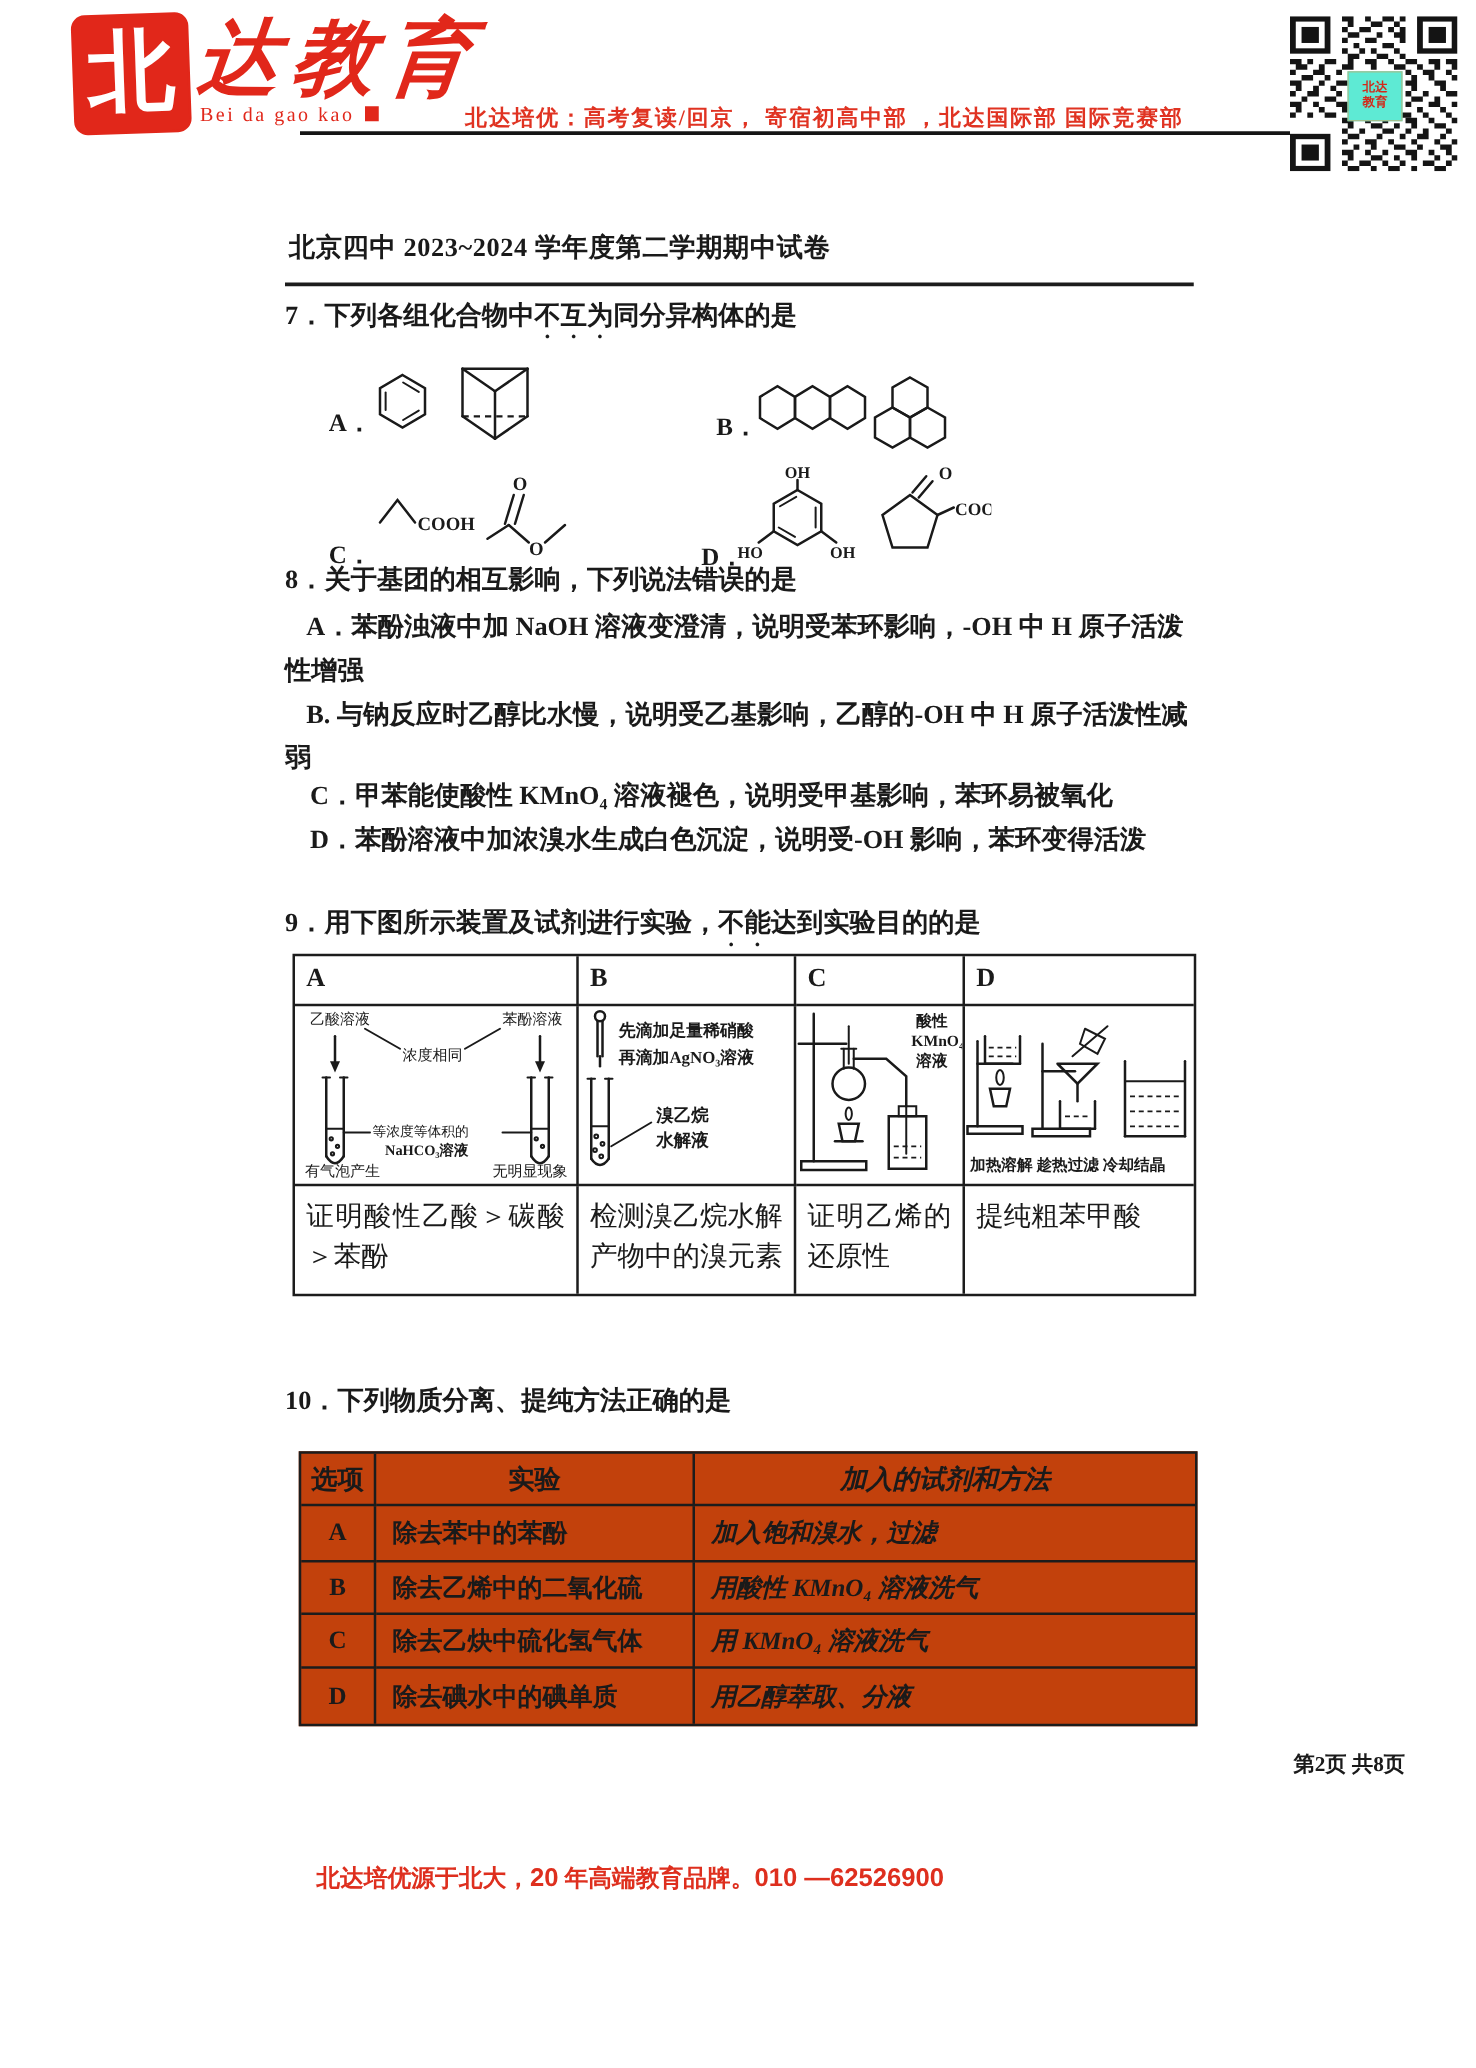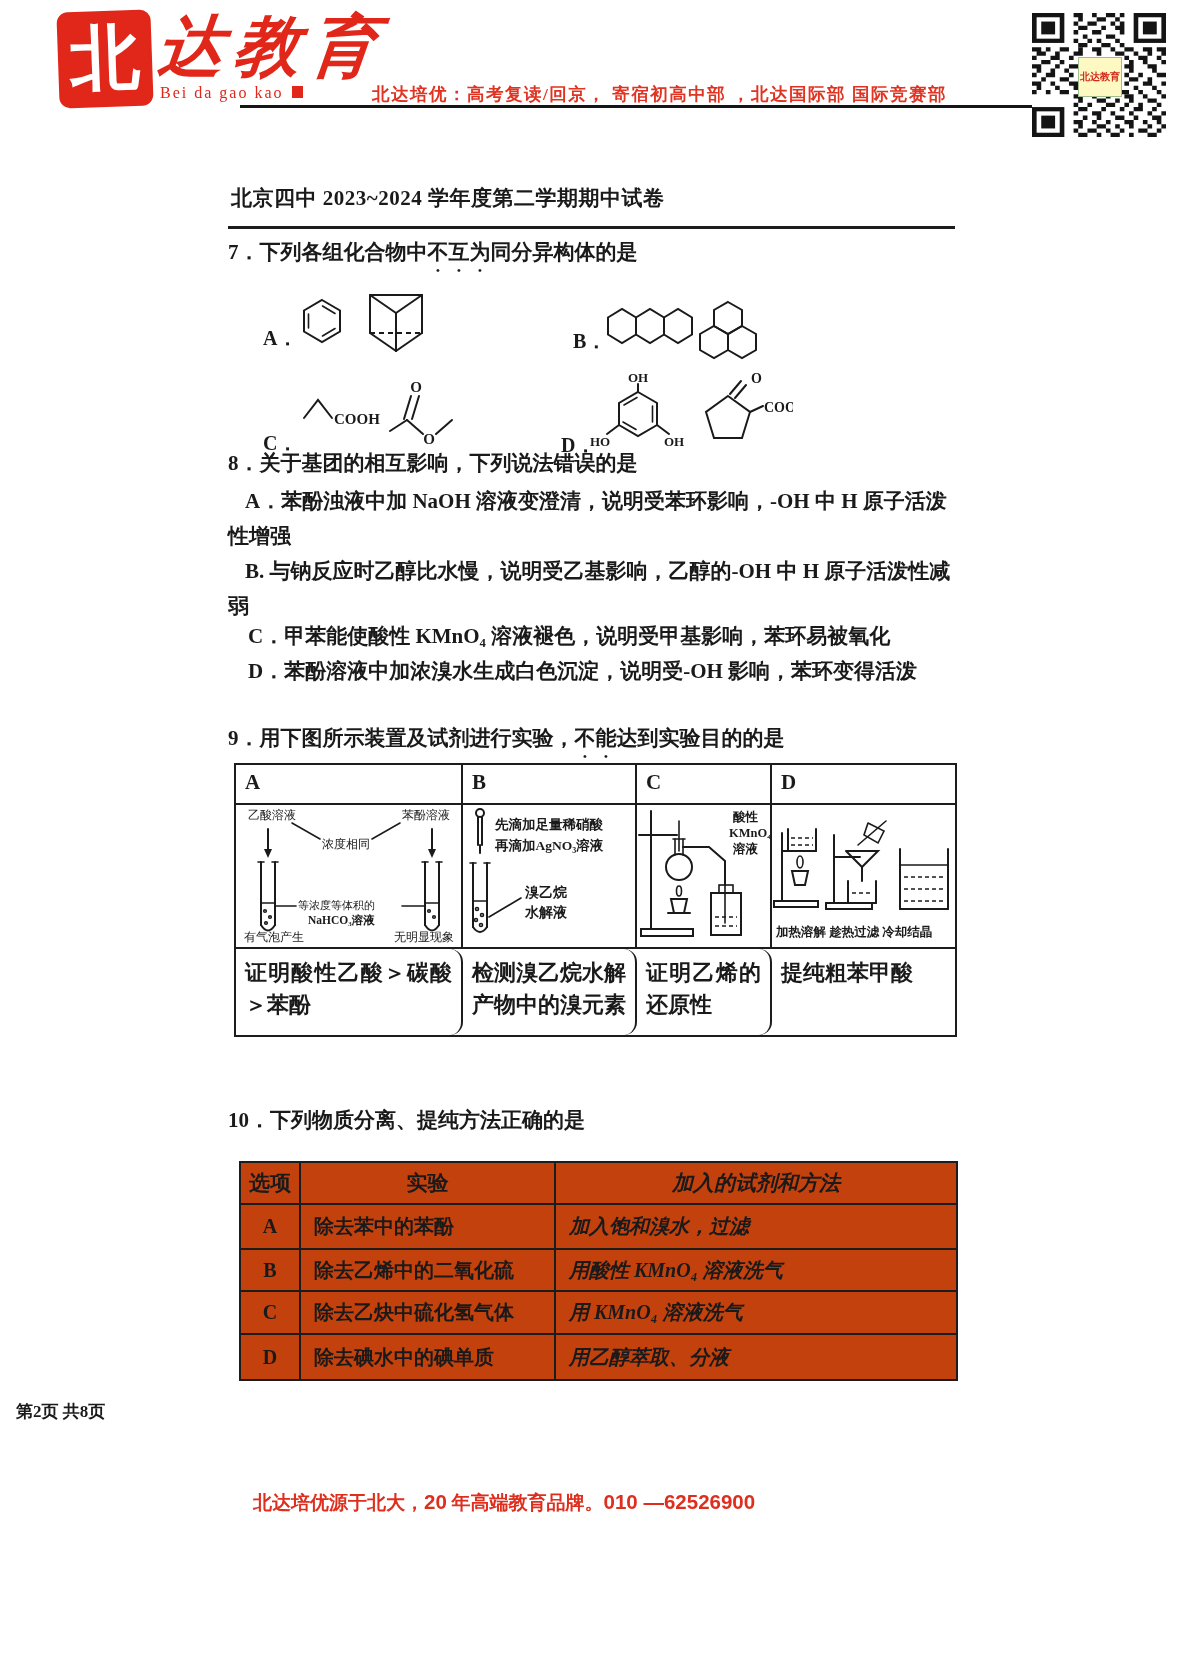--- a/index.html
+++ b/index.html
@@ -21,22 +21,22 @@
     left:158px;top:2px;font-size:66px;font-weight:bold;font-style:italic;
     color:#e1271a;letter-spacing:10px;transform:skewX(-6deg);white-space:nowrap;
   }
   .logo-sub{left:160px;top:84px;color:#e1271a;font-size:16px;letter-spacing:2px;white-space:nowrap;}
   .logo-sub .sq{display:inline-block;width:11px;height:12px;background:#e1271a;margin-left:8px;}
   .slogan{left:325px;top:82px;color:#e03322;font-size:17.5px;font-weight:bold;letter-spacing:1.5px;white-space:nowrap;margin-left:47px;}
   .header-rule{left:240px;top:105px;width:822px;height:3px;background:#151515;}
   .qr{left:1032px;top:13px;width:134px;height:124px;}
   .qr svg{width:100%;height:100%;}
   .qr-center{
-    position:absolute;left:46px;top:44px;width:42px;height:38px;background:#fef9c3;
-    border:1px solid #9fbf8e;display:flex;flex-direction:row;align-items:center;justify-content:center;
+    position:absolute;left:46px;top:44px;width:42px;height:38px;background:#5eead4;
+    border:1px solid #9fbf8e;display:flex;flex-direction:column;align-items:center;justify-content:center;
   }
   .qr-center span{color:#d22a1a;font-size:10px;font-weight:bold;line-height:12px;font-family:"Liberation Sans",sans-serif;}
   
   .title{left:231px;top:184px;font-size:21px;font-weight:bold;letter-spacing:.5px;white-space:nowrap;}
   .title-rule{left:228px;top:226px;width:727px;height:2.5px;background:#1c1c1c;}
   
   .stem{font-size:21px;font-weight:bold;white-space:nowrap;}
   .emph{-webkit-text-emphasis:filled dot;text-emphasis:filled dot;
         -webkit-text-emphasis-position:under;text-emphasis-position:under right;}
   .optline{font-size:21px;font-weight:600;white-space:nowrap;}
@@ -51,38 +51,38 @@
   
   .q9-table{
     left:234px;top:763px;display:grid;border:2.5px solid #1c1c1c;
     grid-template-columns:227px 174px 135px 183px;
     grid-template-rows:40px 144px 86px;background:#fff;
   }
   .q9-table .cell{border-right:2px solid #1c1c1c;border-bottom:2px solid #1c1c1c;position:relative;overflow:hidden;}
   .q9-table .cell.last-col{border-right:none;}
   .q9-table .cell.last-row{border-bottom:none;}
   .q9-letter{font-size:21px;font-weight:bold;padding:5px 0 0 9px;}
-  .q9-cap{font-size:22px;font-weight:bold;padding:8px 9px 0 9px;line-height:32px;border-radius:13px;}
+  .q9-cap{font-size:22px;font-weight:normal;padding:8px 9px 0 9px;line-height:32px;}
   .q9-cap .capline{display:block;}
   .q9-cap .just{text-align:justify;text-align-last:justify;}
   
   .q10-table{
     left:239px;top:1161px;display:grid;border:2.5px solid #1c1c1c;
     grid-template-columns:60px 255px 400px;
     grid-template-rows:42px 45px 42px 43px 44px;background:#c2410c;
   }
   .q10-table .cell{border-right:2px solid #1c1c1c;border-bottom:2px solid #1c1c1c;
     display:flex;align-items:center;font-size:20px;font-weight:bold;overflow:hidden;white-space:nowrap;}
   .q10-table .cell.last-col{border-right:none;font-style:italic;}
   .q10-table .cell.last-row{border-bottom:none;}
   .q10-table .center{justify-content:center;}
   .q10-table .pad{padding-left:13px;}
   .q10-table .hdr{font-size:21px;justify-content:center;}
   
-  .page-info{left:16px;top:1400px;width:1120px;text-align:left;font-size:17px;font-weight:bold;}
+  .page-info{left:4px;top:1400px;width:1120px;text-align:right;font-size:17px;font-weight:bold;}
   .promo{left:253px;top:1490px;color:#de2f1e;font-size:19px;font-weight:bold;white-space:nowrap;}
   .promo .big{font-size:20.5px;font-weight:800;font-family:"Liberation Sans",sans-serif;}
 </style>
 </head>
 <body>
 
 <div class="page">
 
   <div class="abs seal">
     <span>北</span>

